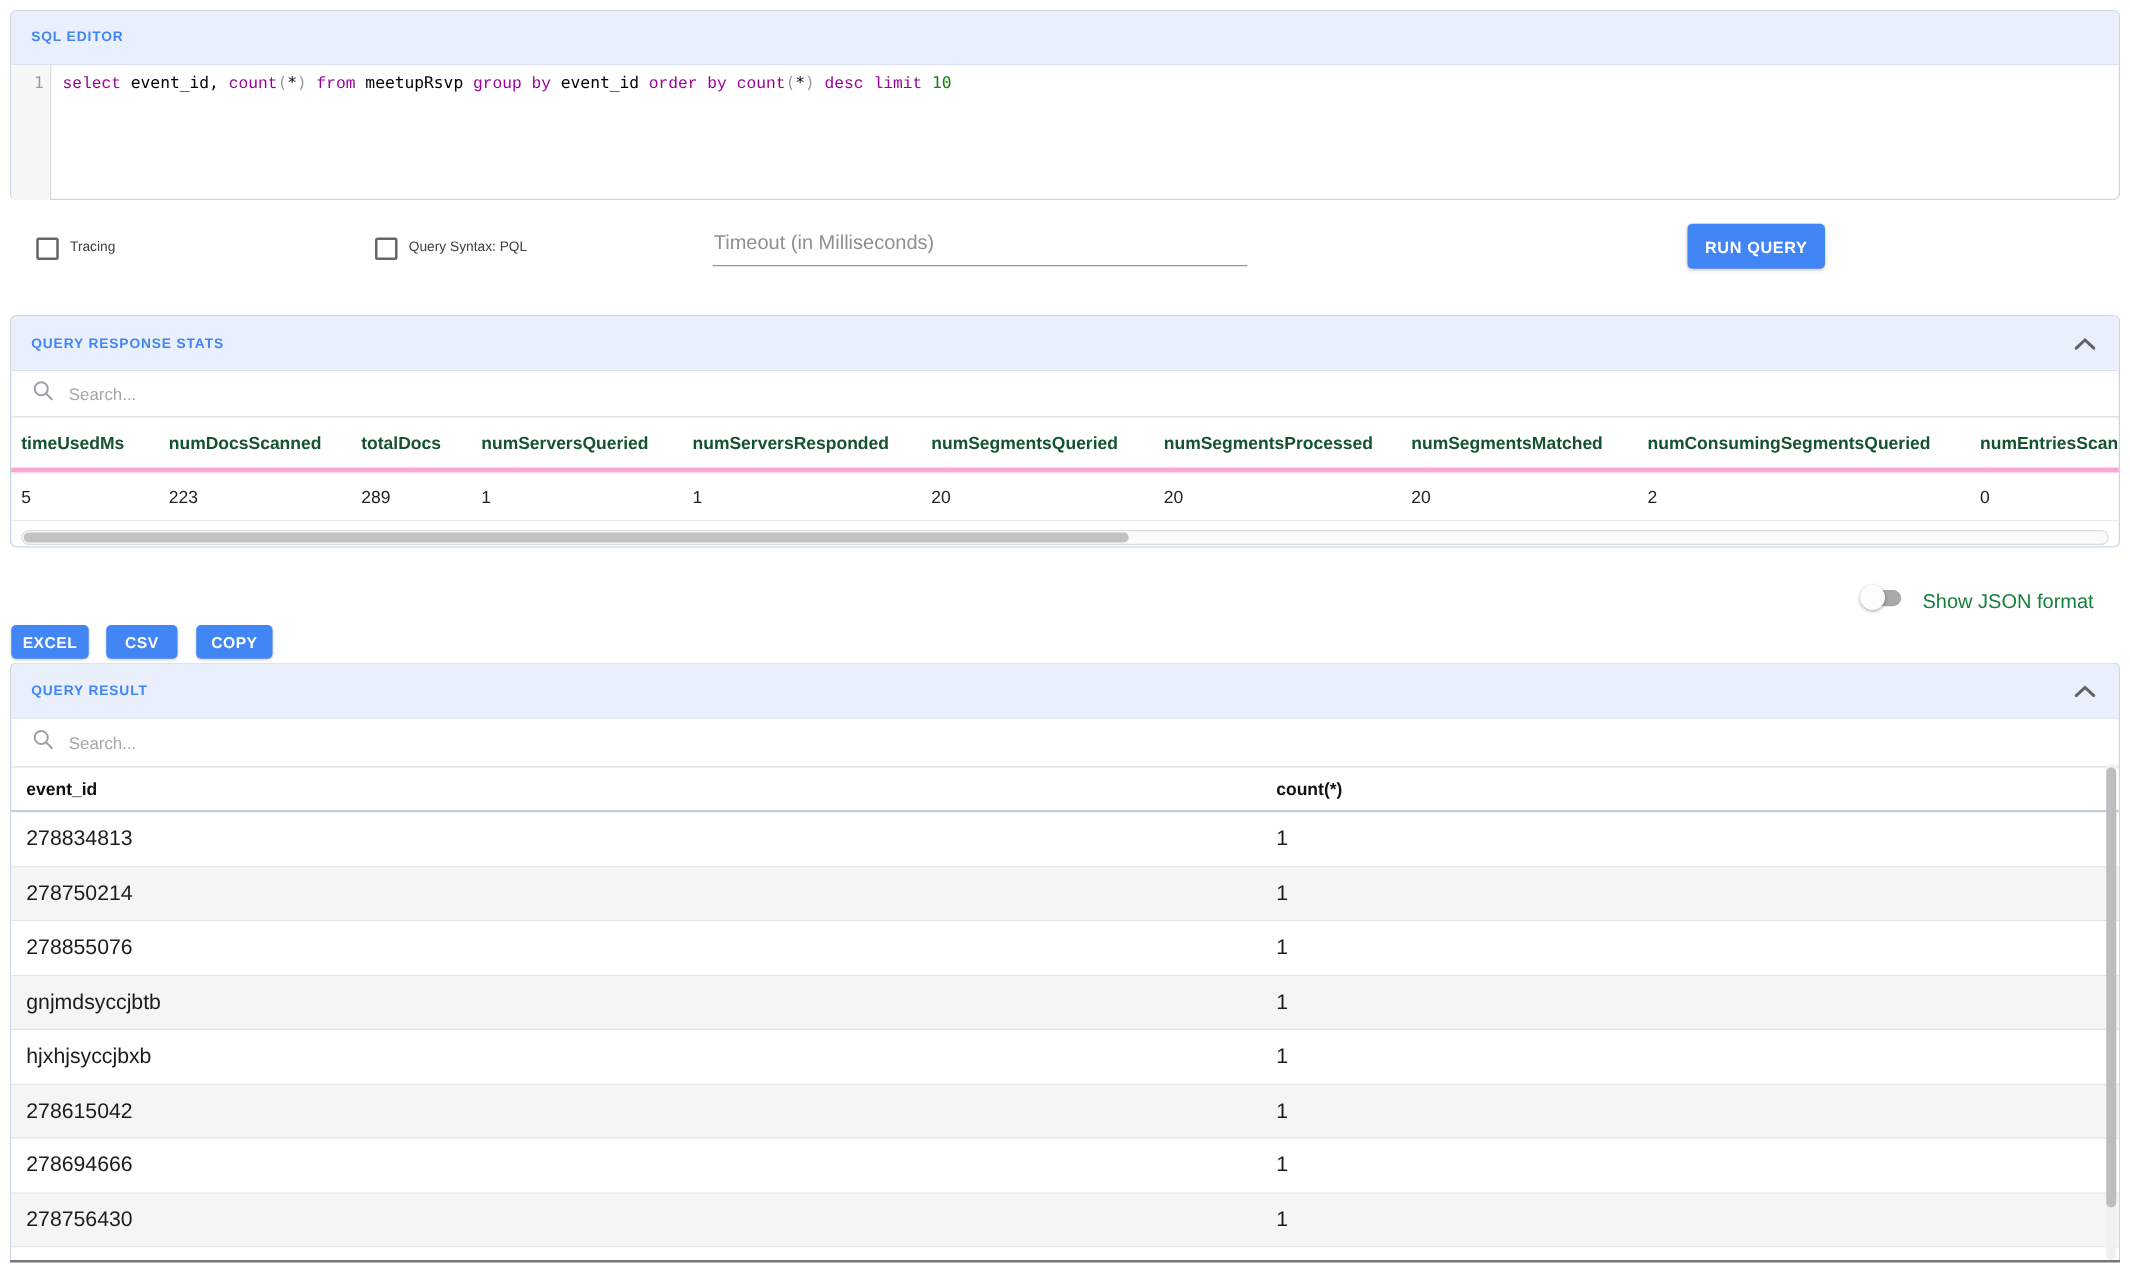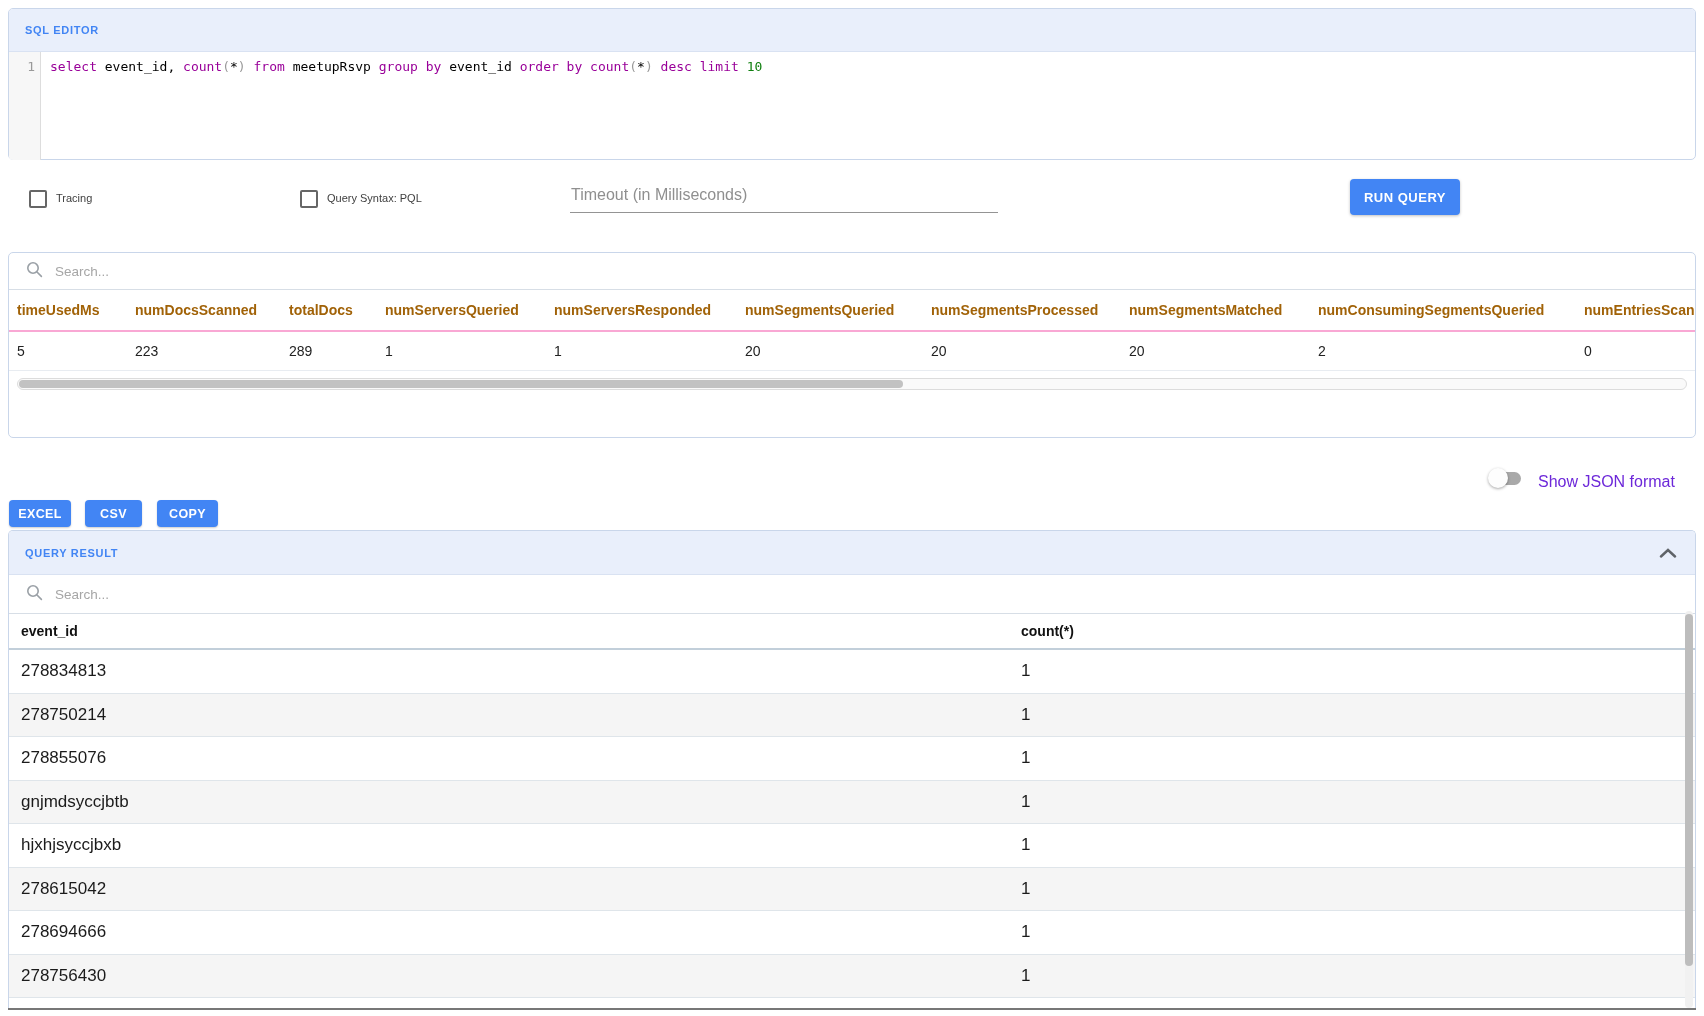--- a/index.html
+++ b/index.html
@@ -16,21 +16,21 @@
   .chevron{display:flex;align-items:center;cursor:pointer;}
 
   
   #sql-panel{top:8px;height:152px;}
   #sql-panel .panel-header{height:42px;}
   .editor{display:flex;height:108px;border-radius:0 0 4px 4px;overflow:hidden;}
   .gutter{width:32px;background:#f7f7f7;border-right:1px solid #ddd;box-sizing:border-box;
           text-align:right;padding:7px 5px 0 0;color:#999;
           font:13px "DejaVu Sans Mono",monospace;}
   .code{padding:7px 0 0 9px;font:13px "DejaVu Sans Mono",monospace;color:#000;white-space:pre;}
-  .tok-kw{color:var(--kw);} .tok-num{color:var(--num);}
+  .tok-kw{color:var(--kw);font-family:Liberation Mono, monospace;} .tok-num{color:var(--num);}
   .tok-bracket{color:var(--bracket);} .tok-plain{color:#000;}
 
   
   .checkbox{position:absolute;width:18px;height:18px;border:2px solid #666;border-radius:2px;
             background:#fff;box-sizing:border-box;cursor:pointer;}
   .ctl-label{position:absolute;font-size:11px;color:#404040;}
   #tracing-box{left:29px;top:190px;} #tracing-label{left:56px;top:192px;}
   #pql-box{left:300px;top:190px;}   #pql-label{left:327px;top:192px;}
   #timeout-input{position:absolute;left:570px;top:186px;width:427px;background:transparent;
                  border:none;border-bottom:1px solid #949494;outline:none;
@@ -46,41 +46,41 @@
   .search-row{display:flex;align-items:center;padding-left:17px;border-bottom:1px solid #d7dee6;}
   .search-row input{border:none;outline:none;background:transparent;flex:1;margin-left:10px;
                     font-family:"Liberation Sans",sans-serif;font-size:13.5px;color:#444;}
   .search-row input::placeholder{color:#a6a6a6;opacity:1;}
 
   
   #stats-panel{top:252px;height:186px;}
   #stats-panel .panel-header{height:43px;}
   #stats-panel .search-row{height:36px;}
   .stats-hrow{display:flex;align-items:center;height:40px;padding-left:8px;overflow:hidden;
-              border-bottom:2px solid #f9a8d4;font-weight:700;font-size:14px;color:#a16207;justify-content:space-between;}
+              border-bottom:4px solid #f9a8d4;font-weight:700;font-size:14px;color:#14532d;justify-content:space-between;}
   .stats-vrow{display:flex;align-items:center;height:38px;padding-left:8px;overflow:hidden;
               border-bottom:1px solid #e8ecf1;font-size:14px;color:#222;}
   .stat-cell{flex:0 0 auto;white-space:nowrap;}
   .hscroll{position:relative;margin:7px 8px 0 8px;height:12px;background:#fafafa;
            border:1px solid #dcdcdc;border-radius:6px;box-sizing:border-box;cursor:pointer;}
   .hscroll-thumb{position:absolute;left:1px;top:1px;height:8px;width:53%;
                  background:#c2c2c2;border-radius:4px;cursor:pointer;}
 
   
   .export-btn{position:absolute;top:500px;height:27px;background:var(--accent);color:#fff;
               border:none;border-radius:4px;font-family:"Liberation Sans",sans-serif;
               font-size:12.5px;font-weight:600;letter-spacing:.4px;
               box-shadow:0 1px 2px rgba(0,0,0,.2);cursor:pointer;}
   #excel-btn{left:9px;width:62px;} #csv-btn{left:85px;width:57px;} #copy-btn{left:157px;width:61px;}
   #json-toggle{position:absolute;left:1488px;top:468px;width:36px;height:20px;cursor:pointer;}
   #json-toggle .track{position:absolute;left:3px;top:4px;width:30px;height:13px;
                       border-radius:7px;background:#a9a9a9;}
   #json-toggle .thumb{position:absolute;left:0;top:0;width:20px;height:20px;border-radius:50%;
                       background:#fdfdfd;box-shadow:0 1px 3px rgba(0,0,0,.35);}
-  #json-toggle-label{position:absolute;left:1538px;top:473px;font-size:16px;color:#6d28d9;}
+  #json-toggle-label{position:absolute;left:1538px;top:473px;font-size:16px;color:#15803d;}
 
   
   #result-panel{top:530px;height:479px;border-radius:5px 5px 0 0;border-bottom:none;}
   #result-panel .panel-header{height:43px;}
   #result-panel .search-row{height:38px;}
   .result-hrow{position:relative;height:34px;border-bottom:2px solid #c2cfda;
                font-weight:700;font-size:14px;color:#111;}
   .rh1{position:absolute;left:12px;top:50%;transform:translateY(-50%);}
   .rh2{position:absolute;left:1012px;top:50%;transform:translateY(-50%);}
   #result-body{position:relative;}
@@ -117,20 +117,28 @@
   <span class="ctl-label" id="tracing-label">Tracing</span>
 
   <span class="checkbox" id="pql-box"></span>
   <span class="ctl-label" id="pql-label">Query Syntax: PQL</span>
 
   <input id="timeout-input" type="text" placeholder="Timeout (in Milliseconds)" style="">
 
   <button id="run-btn">RUN QUERY</button>
 
   <div class="panel" id="stats-panel">
+    <div class="panel-header">
+      <span class="panel-title">QUERY RESPONSE STATS</span>
+      <span class="chevron">
+        <svg width="18" height="10" viewBox="0 0 18 10">
+          <polyline points="2,8.5 9,2 16,8.5" fill="none" stroke="#5f6368" stroke-width="2.4" stroke-linecap="round"></polyline>
+        </svg>
+      </span>
+    </div>
     <div class="search-row">
       <span>
         <svg width="17" height="17" viewBox="0 0 17 17">
           <circle cx="7" cy="7" r="5.2" fill="none" stroke="#9aa0a6" stroke-width="1.6"></circle>
           <line x1="11" y1="11" x2="15.4" y2="15.4" stroke="#9aa0a6" stroke-width="1.6" stroke-linecap="round"></line>
         </svg>
       </span>
       <input type="text" placeholder="Search..." style="">
     </div>
     <div class="stats-hrow" id="stats-header-row">

